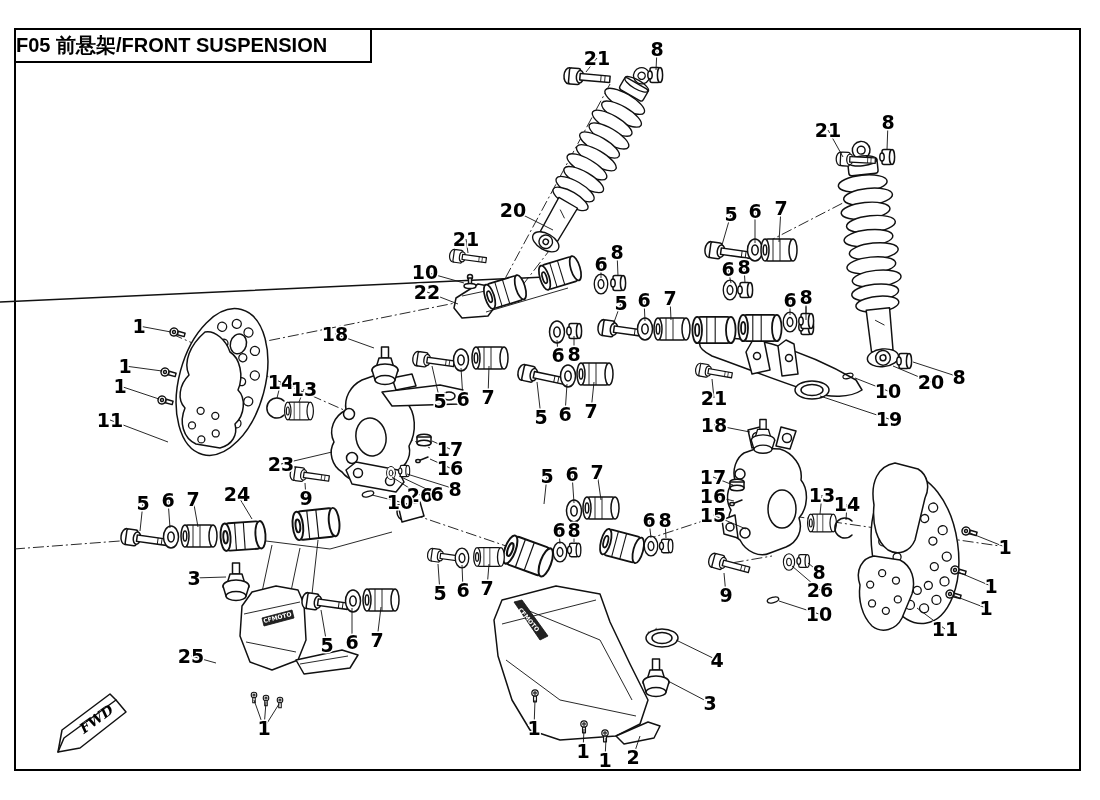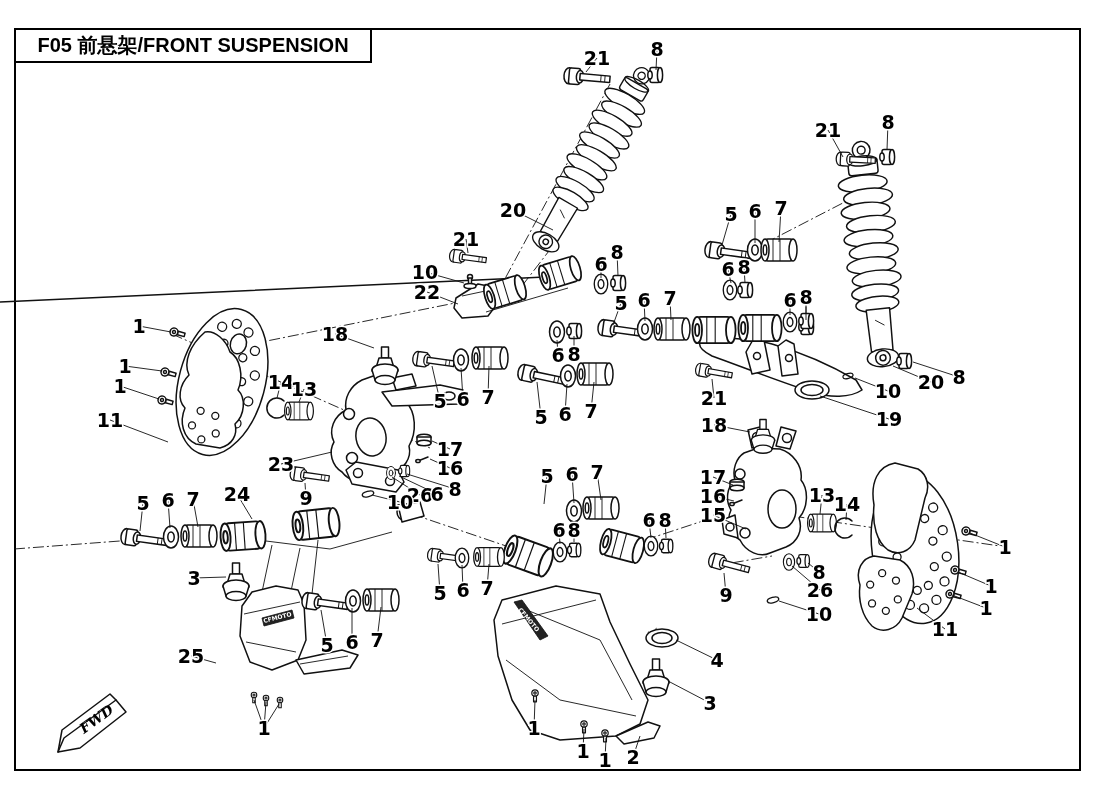--- a/index.html
+++ b/index.html
@@ -2,21 +2,21 @@
 <html><head>
 <meta charset="utf-8">
 <style>
   html,body{margin:0;padding:0;background:#fff;}
   .page{position:relative;width:1100px;height:800px;background:#fff;overflow:hidden;
         font-family:"Liberation Sans",sans-serif;}
   .border-rect{position:absolute;left:14px;top:28px;width:1067px;height:743px;
         border:2px solid #000;box-sizing:border-box;}
   .title-box{position:absolute;left:14px;top:28px;width:358px;height:35px;
         border:2px solid #000;box-sizing:border-box;display:flex;align-items:center;
-        justify-content:center;background:#fff;}
+        background:#fff;}
   .title-box span{font-size:20px;font-weight:bold;color:#000;white-space:nowrap;}
   svg{position:absolute;left:0;top:0;}
   .art{stroke:#111;fill:#fff;stroke-width:1.5;stroke-linejoin:round;stroke-linecap:round;}
   .artn{stroke:#111;fill:none;stroke-width:1.5;stroke-linejoin:round;stroke-linecap:round;}
   .thin{stroke:#111;fill:none;stroke-width:0.9;}
   .dash{stroke:#111;fill:none;stroke-width:0.9;stroke-dasharray:11 3 2 3;}
   .dark{fill:#222;stroke:#111;stroke-width:0.8;}
   .hole{fill:#fff;stroke:#111;stroke-width:1.3;}
   .co-text{font-family:"DejaVu Sans",sans-serif;font-weight:900;font-size:19px;fill:#000;
         paint-order:stroke;stroke:#fff;stroke-width:3px;}

